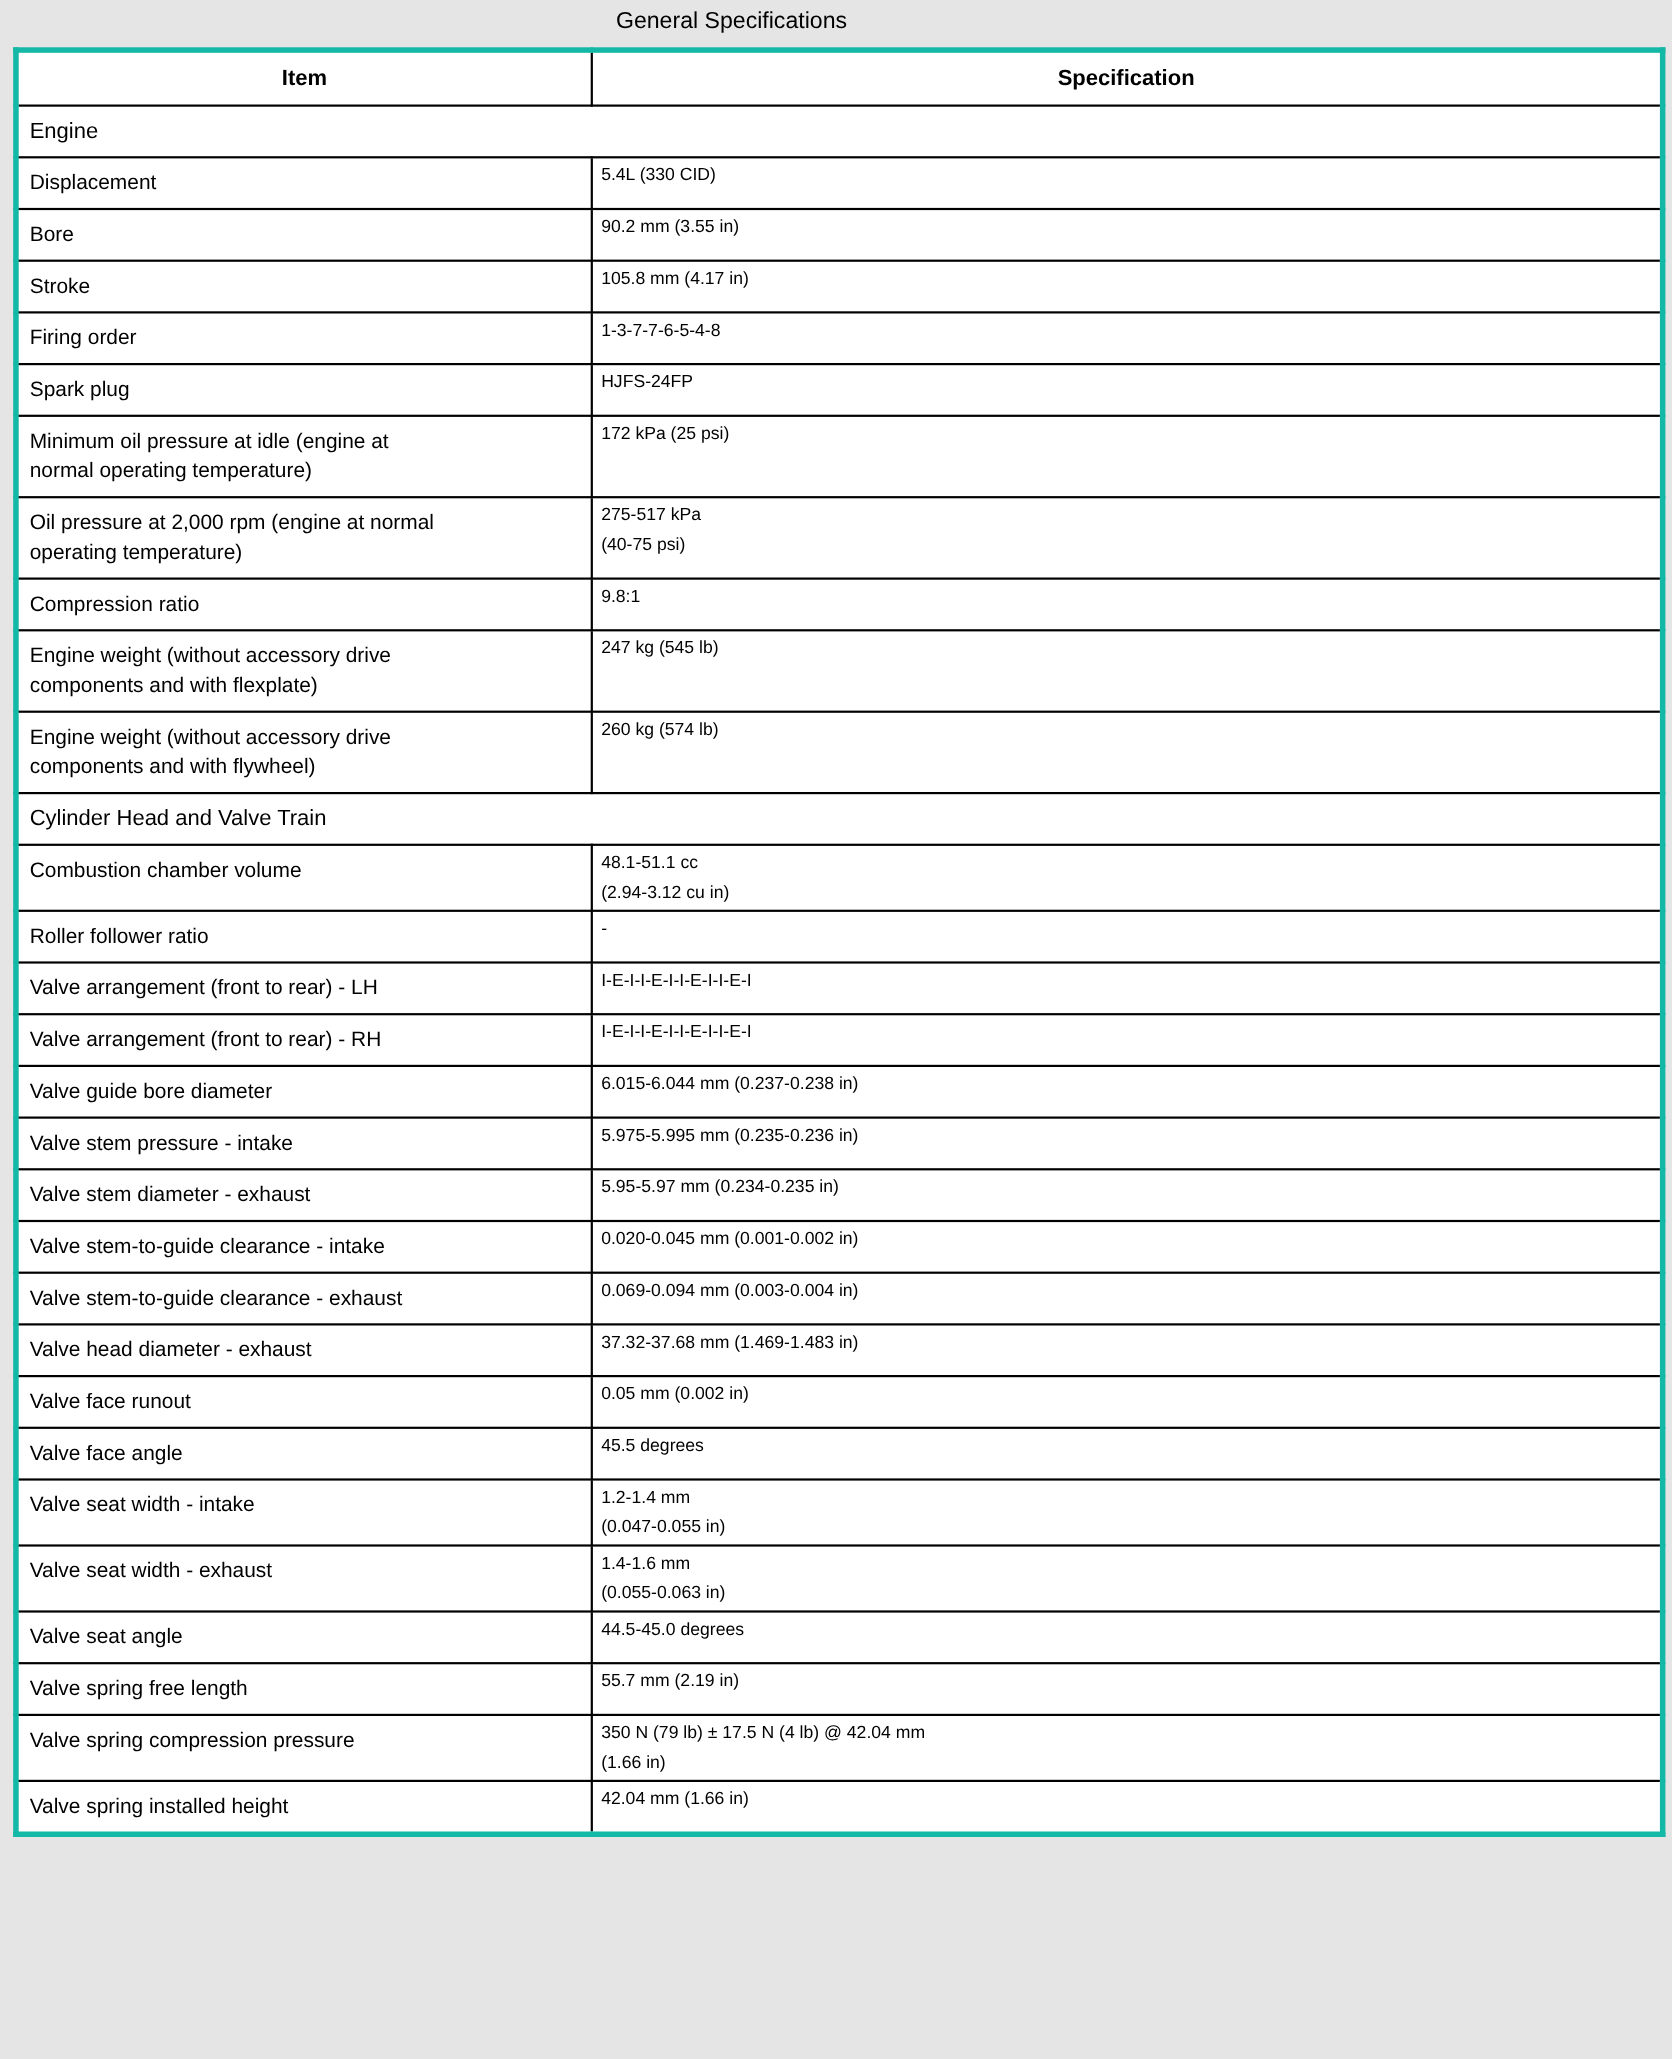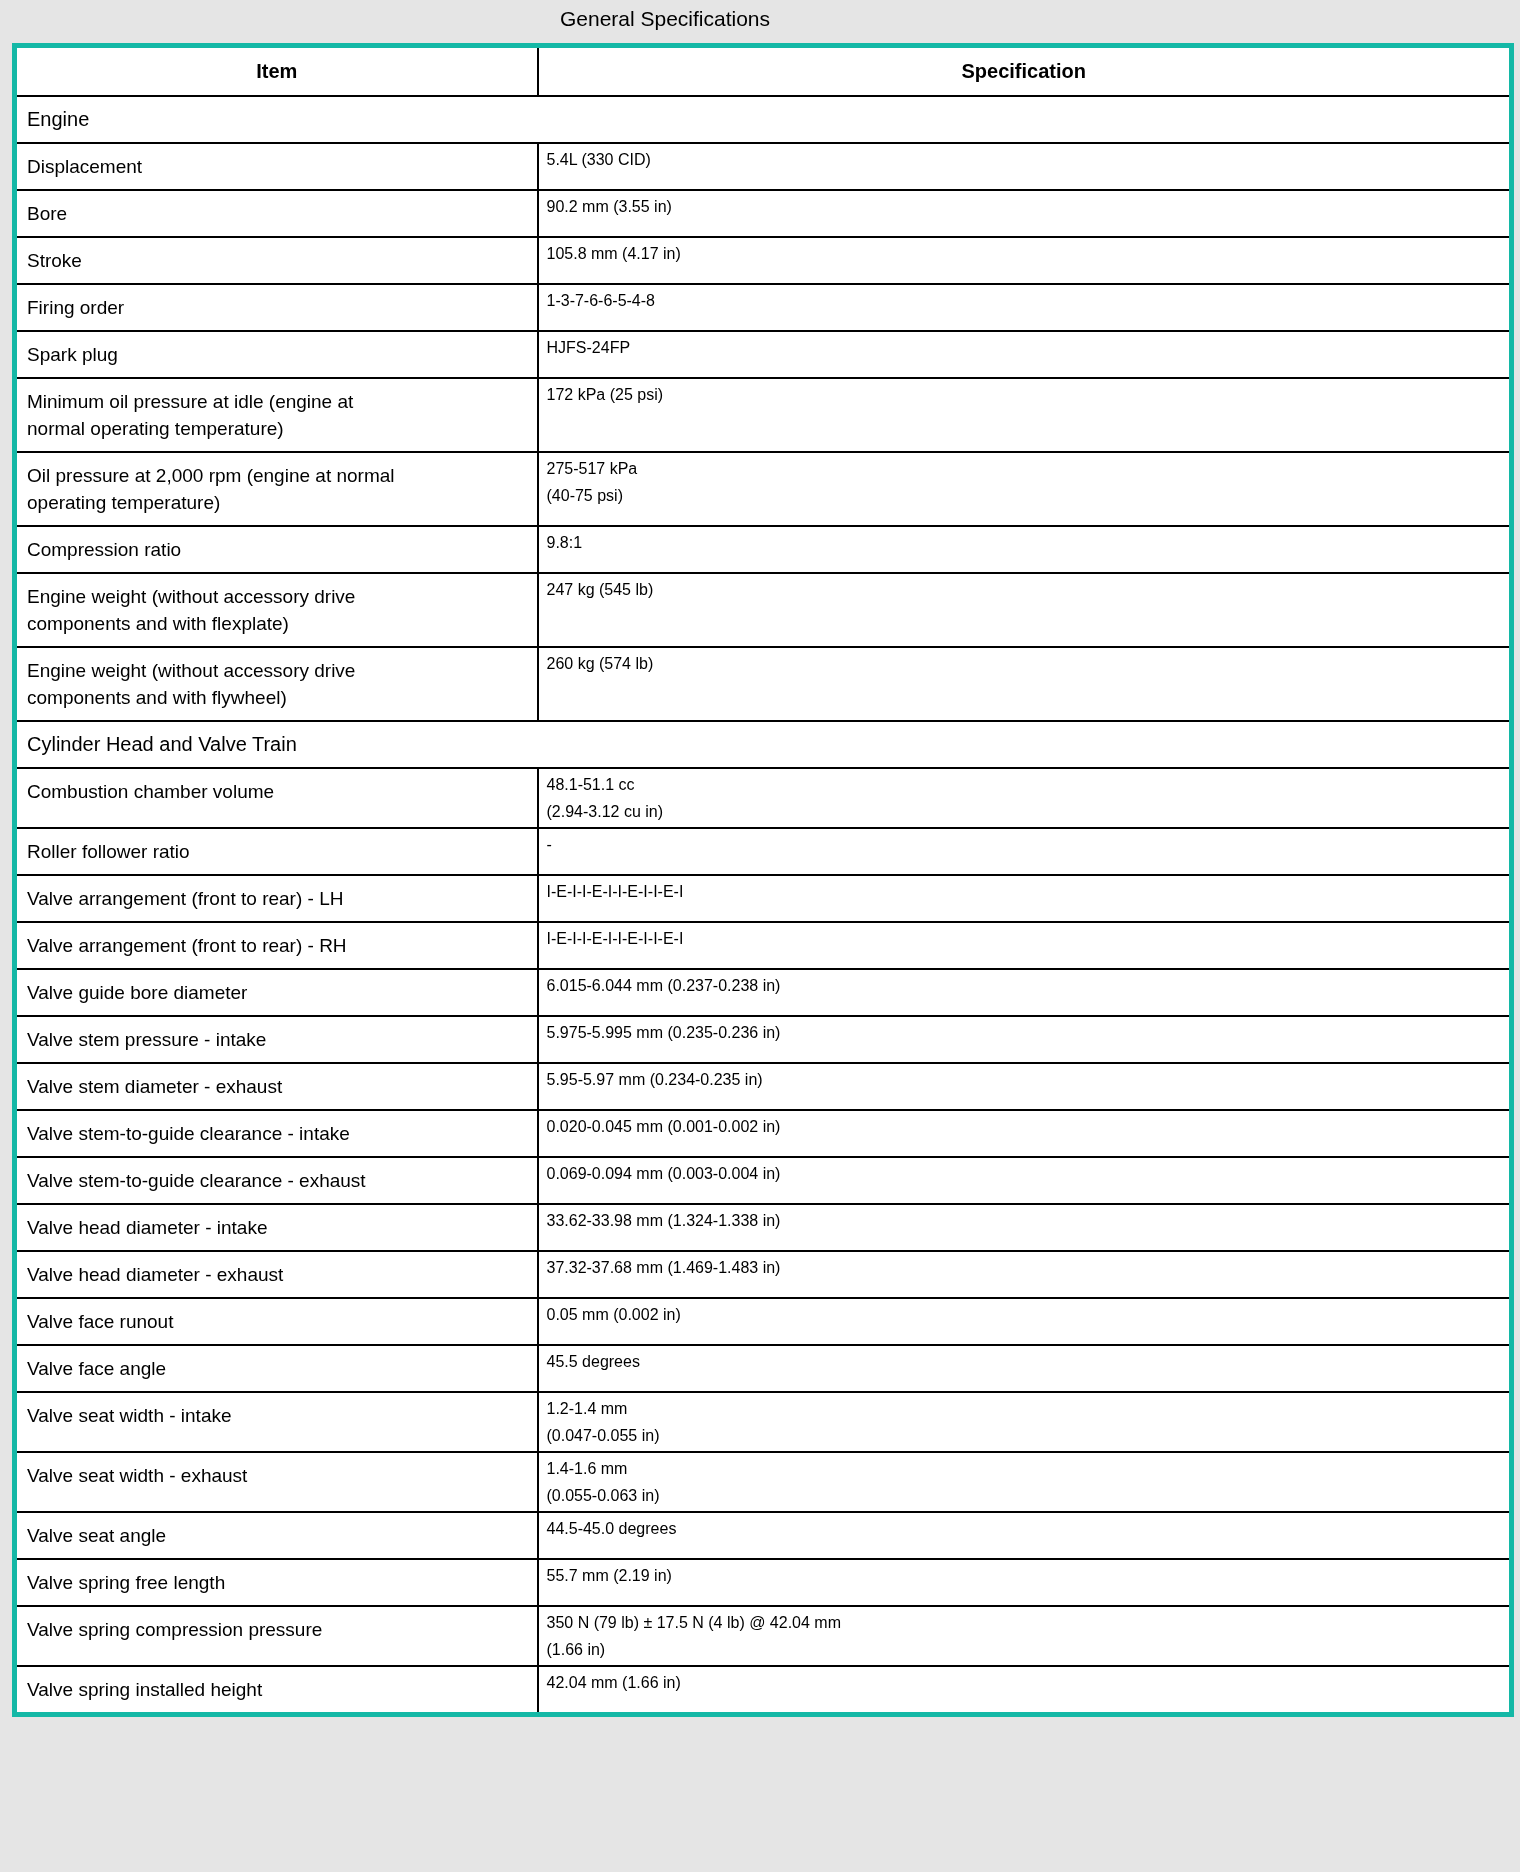--- a/index.html
+++ b/index.html
@@ -102,21 +102,21 @@
         <tr>
           <td class="item-cell">Bore</td>
           <td class="spec-cell">90.2 mm (3.55 in)</td>
         </tr>
         <tr>
           <td class="item-cell">Stroke</td>
           <td class="spec-cell">105.8 mm (4.17 in)</td>
         </tr>
         <tr>
           <td class="item-cell">Firing order</td>
-          <td class="spec-cell">1-3-7-6-6-5-4-8</td>
+          <td class="spec-cell">1-3-7-7-6-5-4-8</td>
         </tr>
         <tr>
           <td class="item-cell">Spark plug</td>
           <td class="spec-cell">HJFS-24FP</td>
         </tr>
         <tr>
           <td class="item-cell">Minimum oil pressure at idle (engine at<br>normal operating temperature)</td>
           <td class="spec-cell">172 kPa (25 psi)</td>
         </tr>
         <tr>
@@ -168,24 +168,20 @@
         </tr>
         <tr>
           <td class="item-cell">Valve stem-to-guide clearance - intake</td>
           <td class="spec-cell">0.020-0.045 mm (0.001-0.002 in)</td>
         </tr>
         <tr>
           <td class="item-cell">Valve stem-to-guide clearance - exhaust</td>
           <td class="spec-cell">0.069-0.094 mm (0.003-0.004 in)</td>
         </tr>
         <tr>
-          <td class="item-cell">Valve head diameter - intake</td>
-          <td class="spec-cell">33.62-33.98 mm (1.324-1.338 in)</td>
-        </tr>
-        <tr>
           <td class="item-cell">Valve head diameter - exhaust</td>
           <td class="spec-cell">37.32-37.68 mm (1.469-1.483 in)</td>
         </tr>
         <tr>
           <td class="item-cell">Valve face runout</td>
           <td class="spec-cell">0.05 mm (0.002 in)</td>
         </tr>
         <tr>
           <td class="item-cell">Valve face angle</td>
           <td class="spec-cell">45.5 degrees</td>

